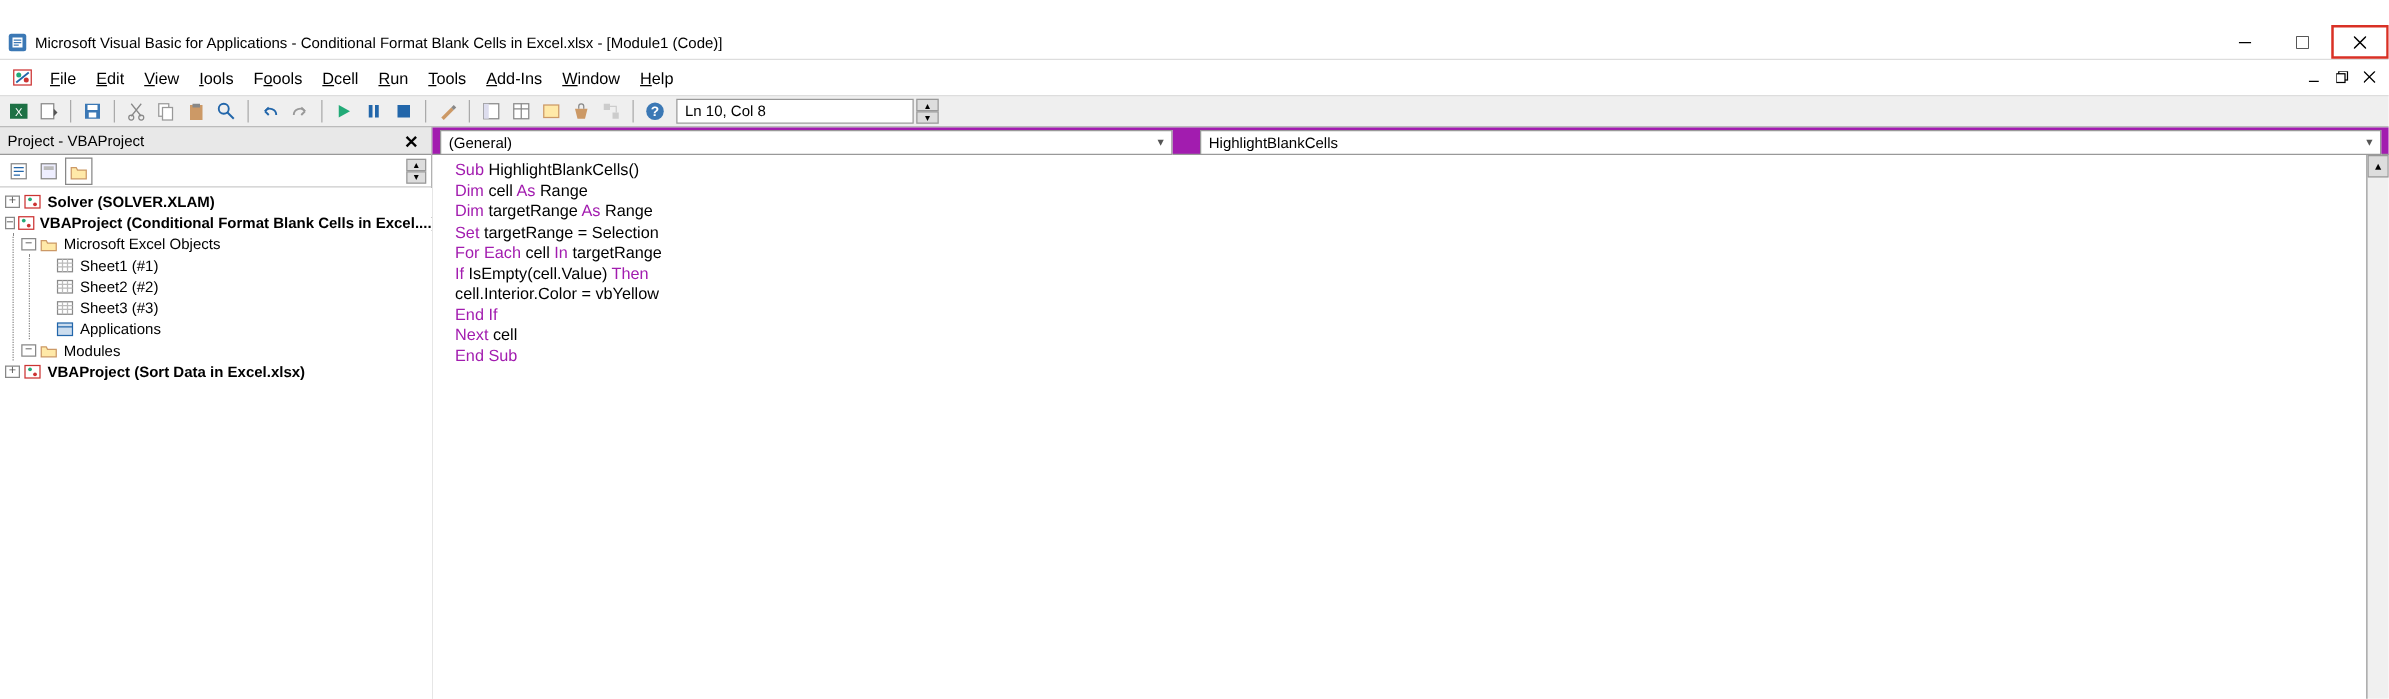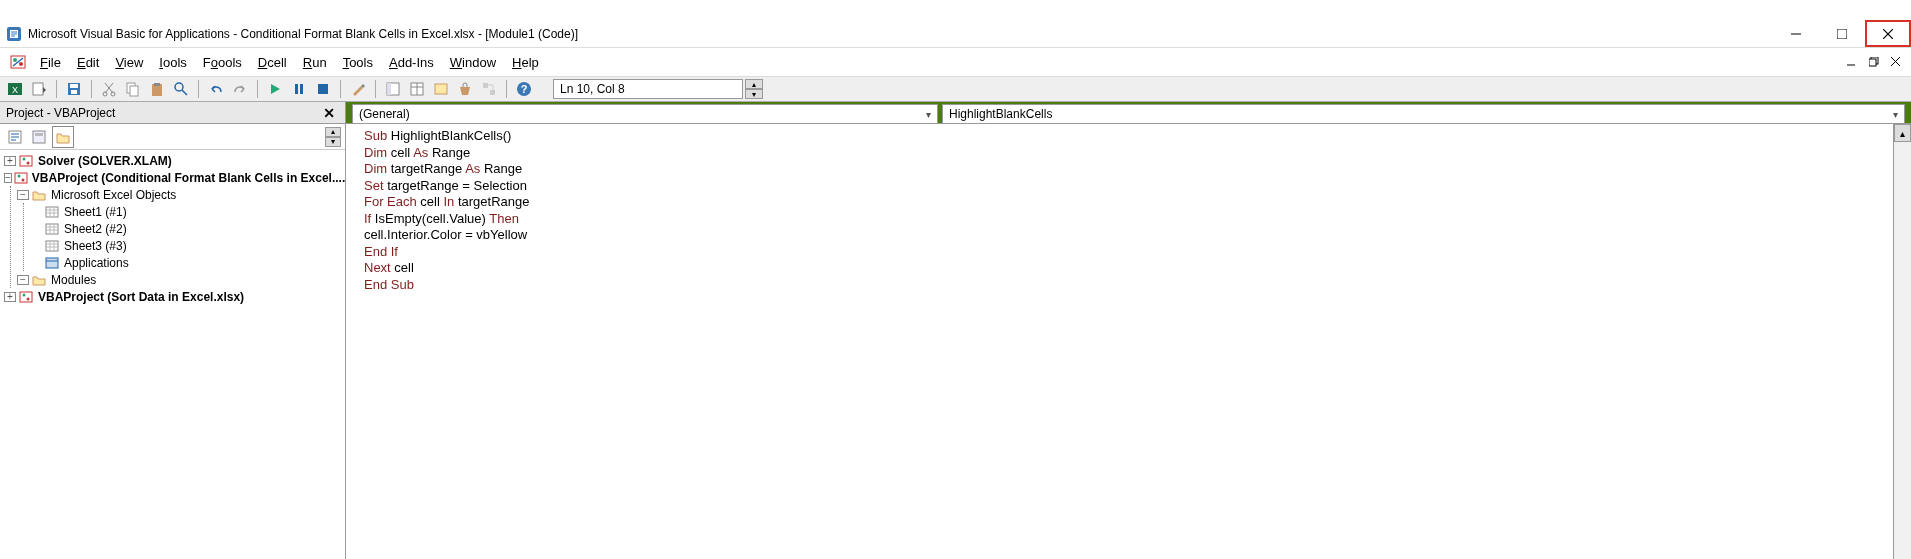--- a/index.html
+++ b/index.html
@@ -15,21 +15,21 @@
   .menubar { height: 28px; display: flex; align-items: center; padding: 0 4px; background: #fff; }
   .menubar .mb-icon { width: 16px; height: 16px; margin: 0 6px; }
   .menubar .menu-item { padding: 4px 8px; cursor: pointer; font-size: 13px; }
   .menubar .menu-item .ul { text-decoration: underline; }
   .menubar .spacer { flex: 1; }
   .menubar .mdi-btn { width: 18px; height: 18px; display: flex; align-items: center; justify-content: center; cursor: pointer; margin: 0 2px; }
 
   .toolbar { height: 26px; display: flex; align-items: center; padding: 0 4px; background: #efefef; border-top: 1px solid #ddd; border-bottom: 1px solid #aaa; gap: 2px; }
   .toolbar .tb-btn { width: 22px; height: 22px; display: flex; align-items: center; justify-content: center; cursor: pointer; border-radius: 2px; }
   .toolbar .tb-sep { width: 1px; height: 18px; background: #aaa; margin: 0 4px; }
-  .toolbar .cursor-pos { background: #fff; border: 1px solid #999; height: 20px; width: 190px; padding: 0 6px; font-size: 12px; display: flex; align-items: center; margin-left: 16px; }
+  .toolbar .cursor-pos { background: #fff; border: 1px solid #999; height: 20px; width: 190px; padding: 0 6px; font-size: 12px; display: flex; align-items: center; margin-left: 4px; }
   .toolbar .scroll-btns { width: 18px; display: flex; flex-direction: column; margin-left: 0; }
   .toolbar .scroll-btns .sb { height: 10px; background: #ddd; border: 1px solid #999; display:flex; align-items:center; justify-content:center; font-size:8px; cursor:pointer;}
 
   .workspace { display: flex; height: calc(559px - 28px - 28px - 26px); }
 
   .project-pane { width: 346px; display: flex; flex-direction: column; border-right: 1px solid #999; }
   .project-title { height: 22px; background: #e8e8e8; border-bottom: 1px solid #999; display: flex; align-items: center; padding: 0 6px; font-size: 12px; }
   .project-title .close-x { margin-left: auto; font-weight: bold; font-size: 14px; cursor: pointer; padding: 0 4px;}
   .project-toolbar { height: 26px; display: flex; align-items: center; padding: 2px 4px; gap: 2px; border-bottom: 1px solid #ccc; }
   .project-toolbar .pt-btn { width: 22px; height: 22px; display:flex; align-items:center; justify-content:center; border:1px solid transparent; cursor:pointer;}
@@ -38,28 +38,28 @@
   .project-toolbar .pt-scroll .sb { height:10px; background:#ddd; border:1px solid #999; font-size:8px; display:flex;align-items:center;justify-content:center; cursor:pointer;}
   
   .tree { flex:1; overflow:auto; padding: 2px 4px; background:#fff; font-size: 12px; }
   .tree .node { display:flex; align-items:center; height:17px; white-space:nowrap; cursor:pointer; }
   .tree .node .exp { width:12px; text-align:center; font-size:10px; color:#555; border:1px solid #888; height:10px; line-height:8px; margin-right:2px;}
   .tree .node .noexp { width:12px; margin-right:2px;}
   .tree .node .icn { width:16px; height:16px; margin-right:4px; display:flex; align-items:center; justify-content:center;}
   .doted { border-left:1px dotted #888; margin-left:6px; padding-left:6px;}
 
   .code-area { flex:1; display:flex; flex-direction:column; }
-  .code-dropdowns { height:22px; display:flex; gap:4px; padding: 2px 6px; background:#4d7c0f; border-bottom:1px solid #999;}
+  .code-dropdowns { height:22px; display:flex; gap:22px; padding: 2px 6px; background:#a21caf; border-bottom:1px solid #999;}
   .code-dropdowns .dd { flex:1; height:20px; border:1px solid #999; background:#fff; display:flex; align-items:center; padding:0 6px; font-size:12px; position:relative; cursor:pointer;}
   .code-dropdowns .dd .arrow { margin-left:auto; font-size:10px; color:#555;}
   .code-dropdowns .dd.first { flex: 0 0 586px; }
   
   .code-editor { flex:1; display:flex; background:#fff;}
   .code-lines { flex:1; padding: 4px 18px; font-family: Consolas, "Courier New", monospace; font-size: 13px; line-height: 16.5px; white-space: pre; }
-  .code-lines .kw { color: #7f1d1d; }
+  .code-lines .kw { color: #a21caf; }
   .code-scroll { width: 18px; background:#f0f0f0; border-left:1px solid #999; display:flex; flex-direction:column;}
   .code-scroll .sbtn { height:18px; background:#ddd; border:1px solid #999; display:flex;align-items:center;justify-content:center; font-size:10px; cursor:pointer;}
   .code-scroll .track { flex:1; }
 
   svg { display:block; }
 </style>
 </head>
 <body>
 
 <div class="titlebar">

